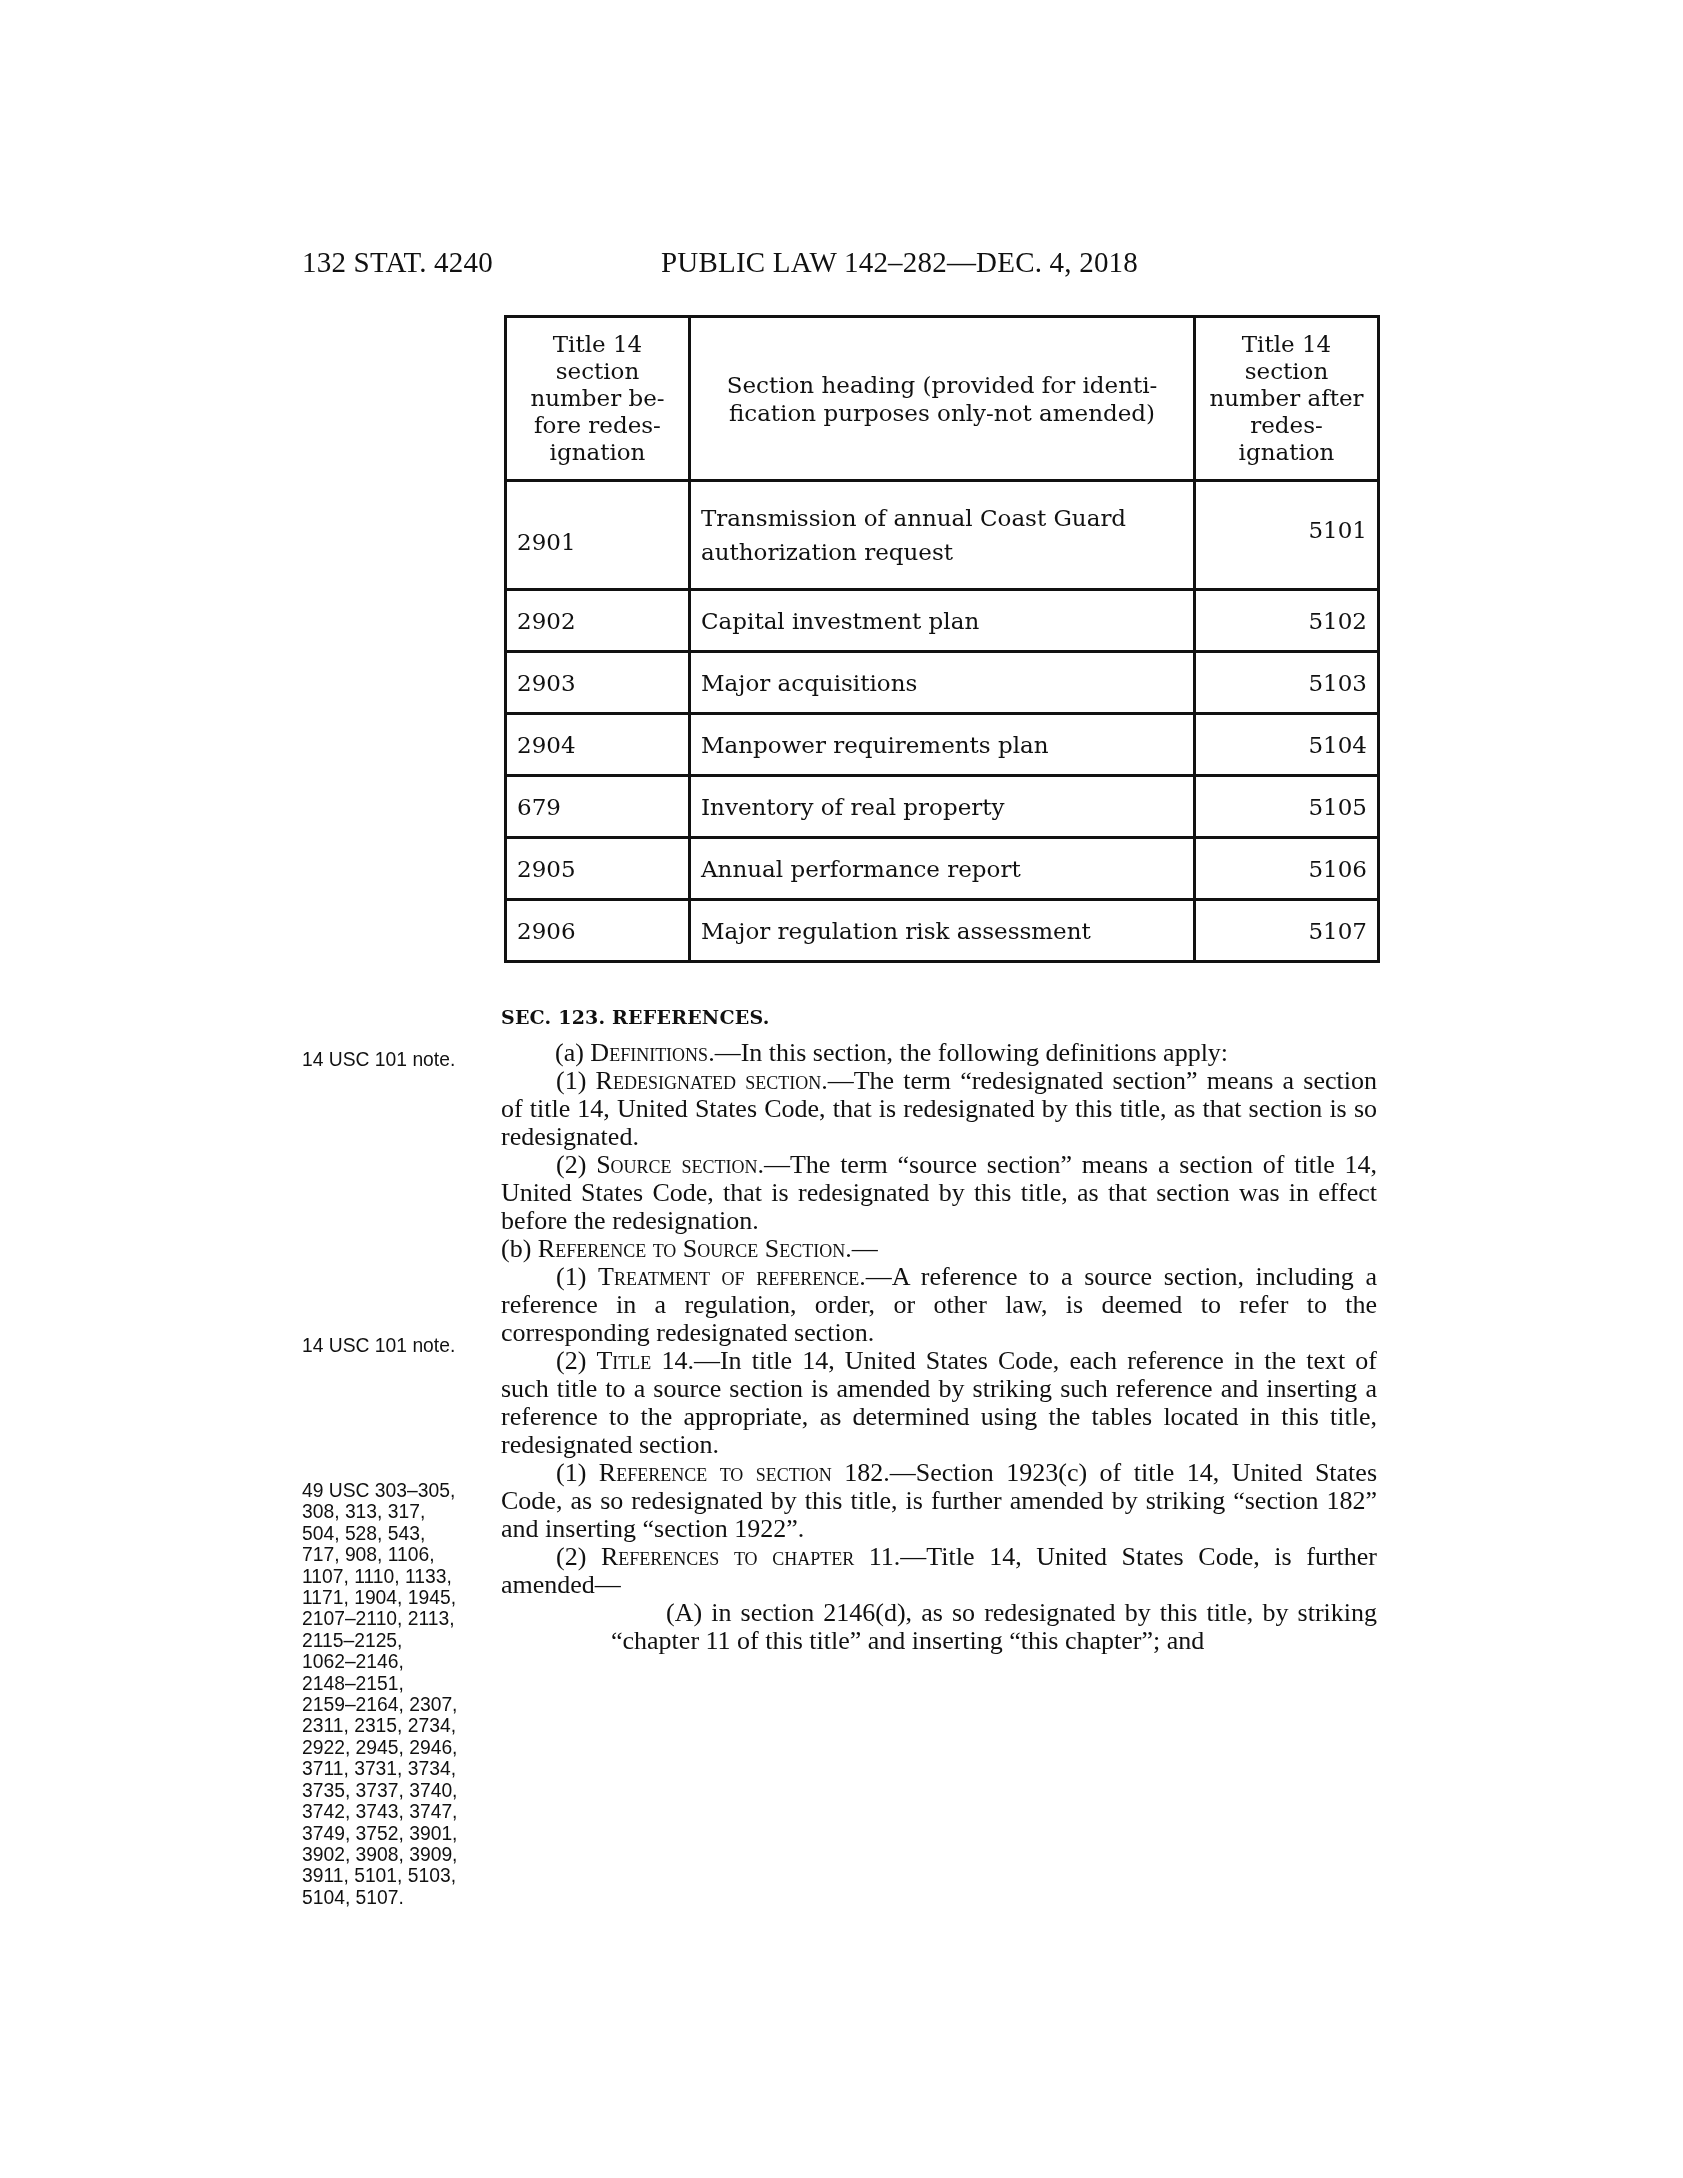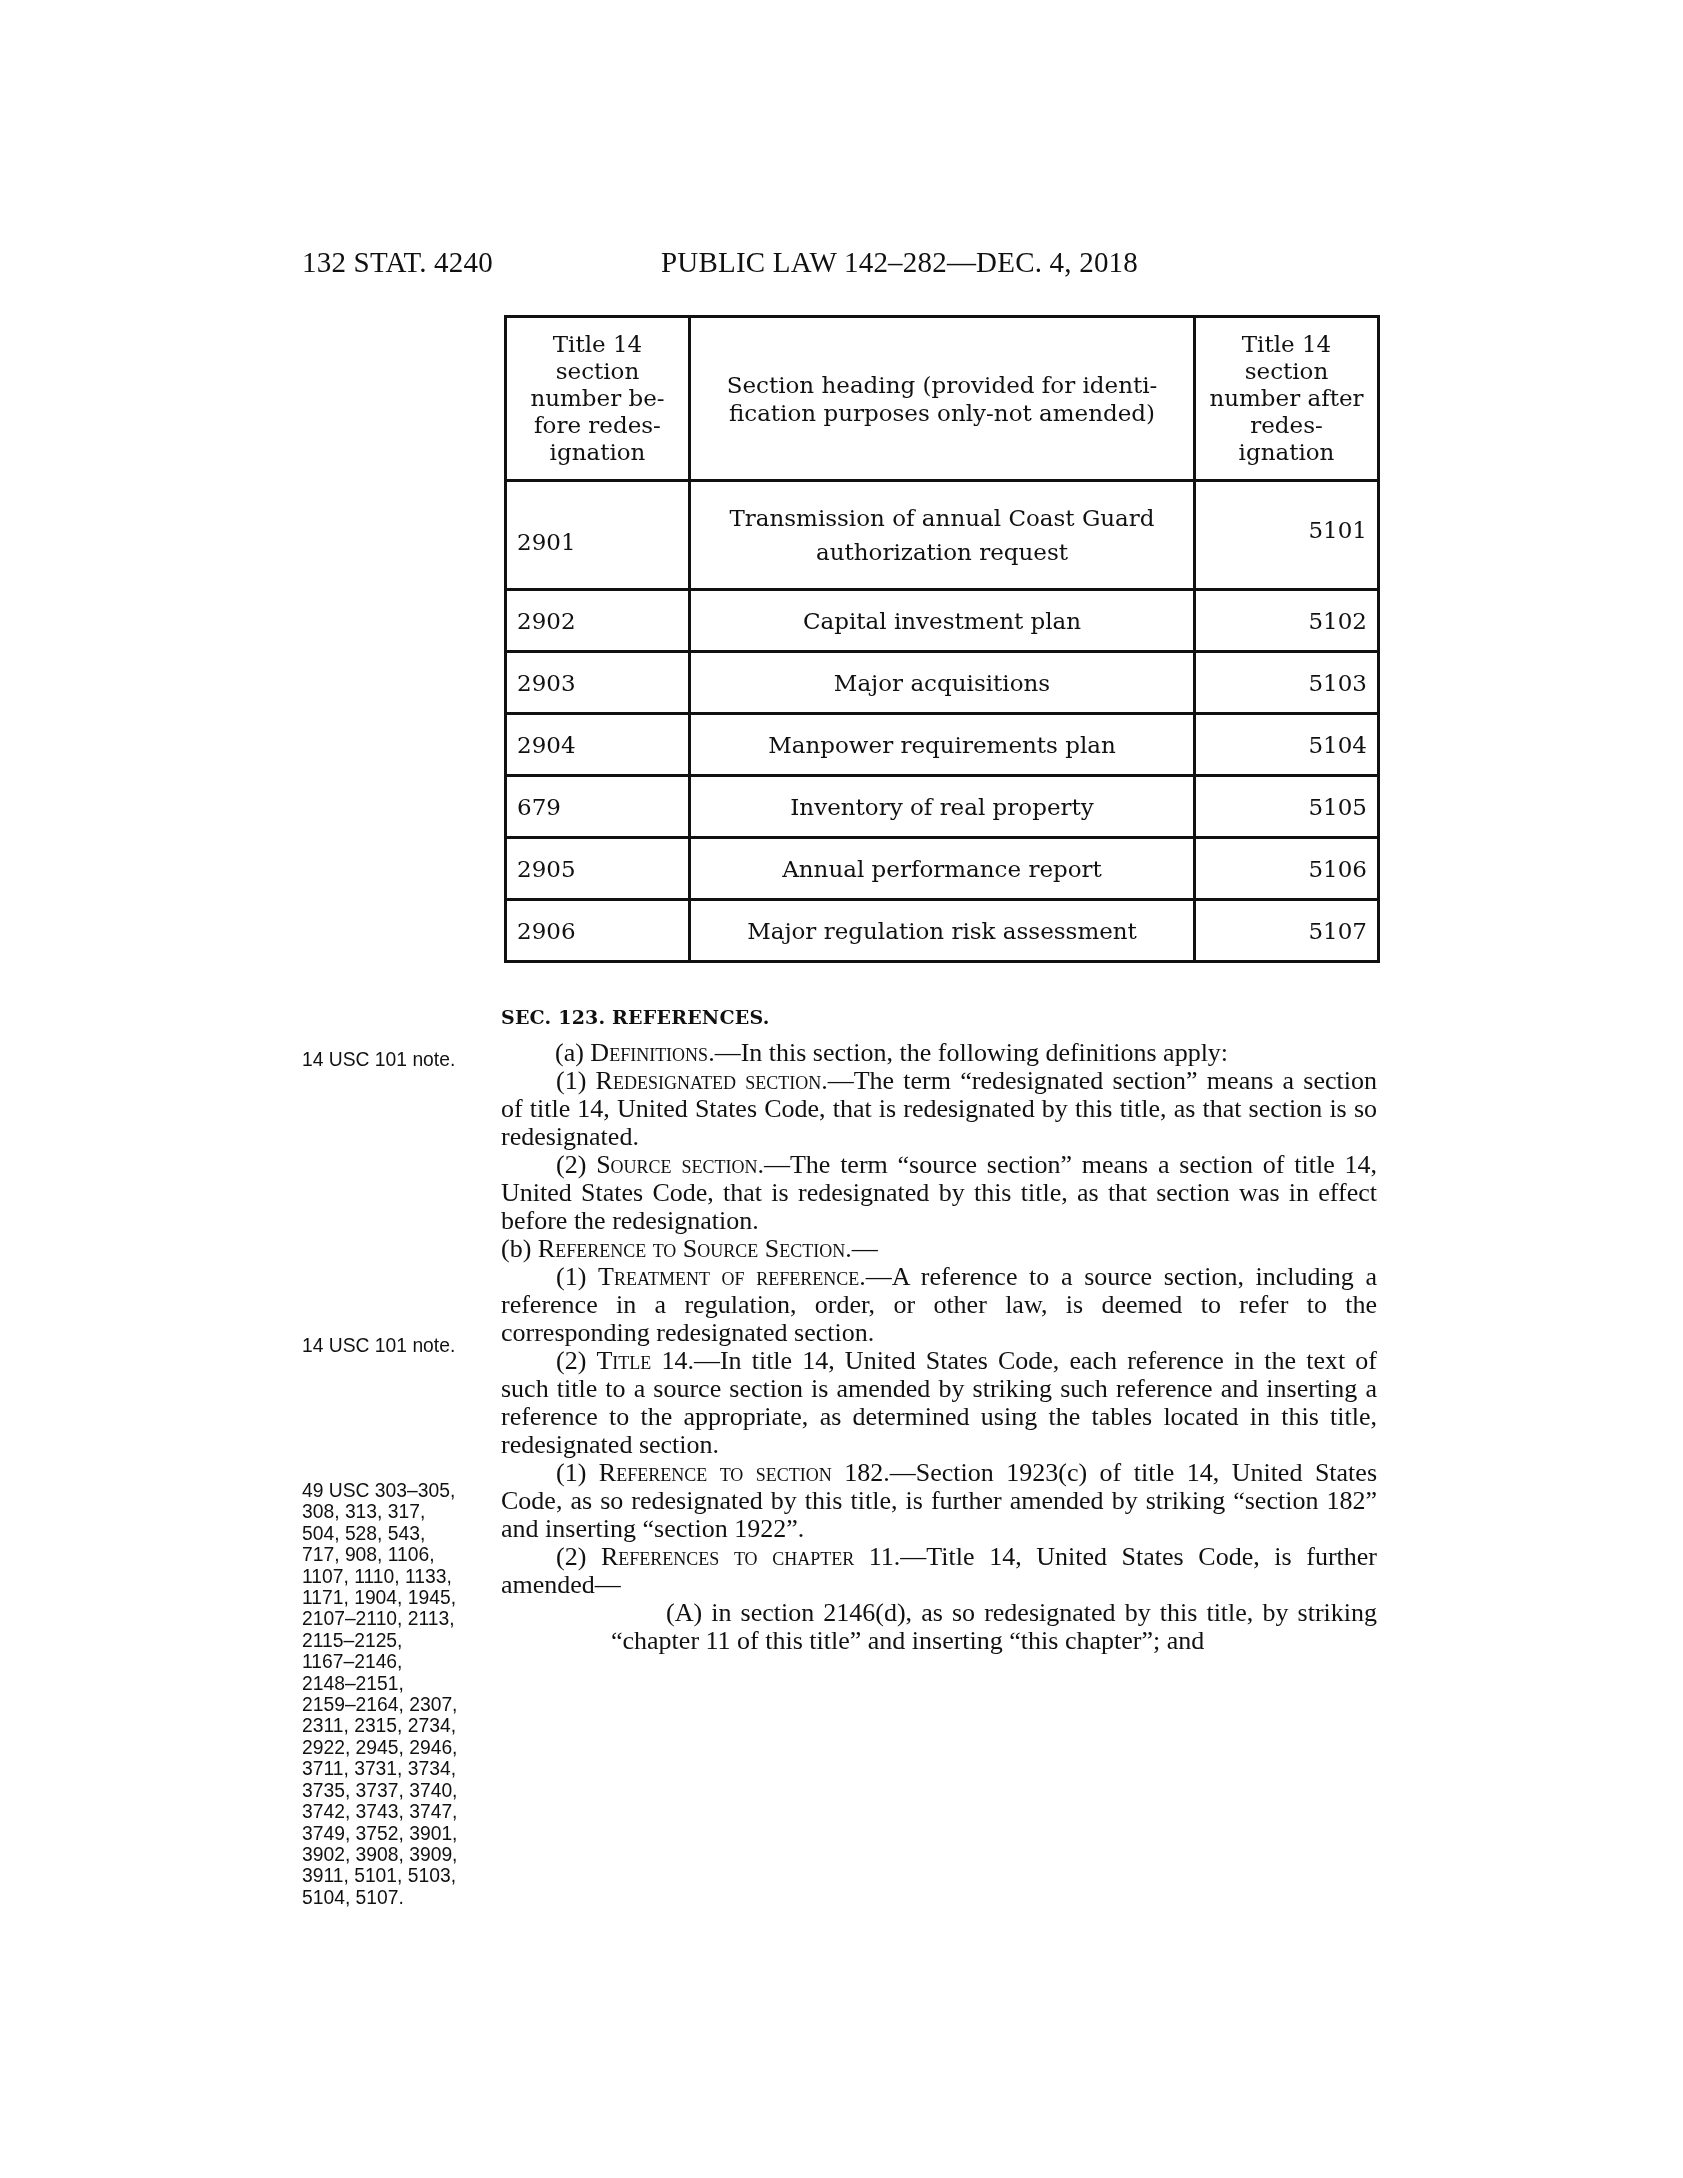--- a/index.html
+++ b/index.html
@@ -21,21 +21,21 @@
   }
   table.redesig td, table.redesig th {
     border: 3px solid #111; padding: 0 10px; font-weight: normal;
   }
   table.redesig th { height: 161px; line-height: 27px; text-align: center; vertical-align: middle; margin-top: 28px; }
   table.redesig th.col-mid { font-size: 23px; line-height: 28px; }
   col.c1 { width: 184px; } col.c2 { width: 505px; } col.c3 { width: 184px; }
   table.redesig tr.row td { height: 59px; vertical-align: middle; }
   table.redesig tr.row.tall td { height: 92px; }
   td.num-before { text-align: left; }
-  td.heading { text-align: center; line-height: 34px; }
+  td.heading { text-align: left; line-height: 34px; }
   td.num-after { text-align: right; }
   tr.tall td.num-before { vertical-align: top; padding-top: 14px; }
   tr.tall td.num-after { vertical-align: bottom; padding-bottom: 10px; }
 
   .sec-heading {
     position: absolute; left: 501px; top: 1006px;
     font-family: "DejaVu Serif", serif; font-weight: bold; font-size: 19px; letter-spacing: 0.2px;
   }
   .margin-note {
     position: absolute; left: 302px; width: 183px;
@@ -118,21 +118,21 @@
 <div class="margin-note" style="top:1335px;">14 USC 101 note.</div>
 <div class="margin-note" style="top:1480px;">
   <div>49 USC 303–305,</div>
   <div>308, 313, 317,</div>
   <div>504, 528, 543,</div>
   <div>717, 908, 1106,</div>
   <div>1107, 1110, 1133,</div>
   <div>1171, 1904, 1945,</div>
   <div>2107–2110, 2113,</div>
   <div>2115–2125,</div>
-  <div>1167–2146,</div>
+  <div>1062–2146,</div>
   <div>2148–2151,</div>
   <div>2159–2164, 2307,</div>
   <div>2311, 2315, 2734,</div>
   <div>2922, 2945, 2946,</div>
   <div>3711, 3731, 3734,</div>
   <div>3735, 3737, 3740,</div>
   <div>3742, 3743, 3747,</div>
   <div>3749, 3752, 3901,</div>
   <div>3902, 3908, 3909,</div>
   <div>3911, 5101, 5103,</div>

